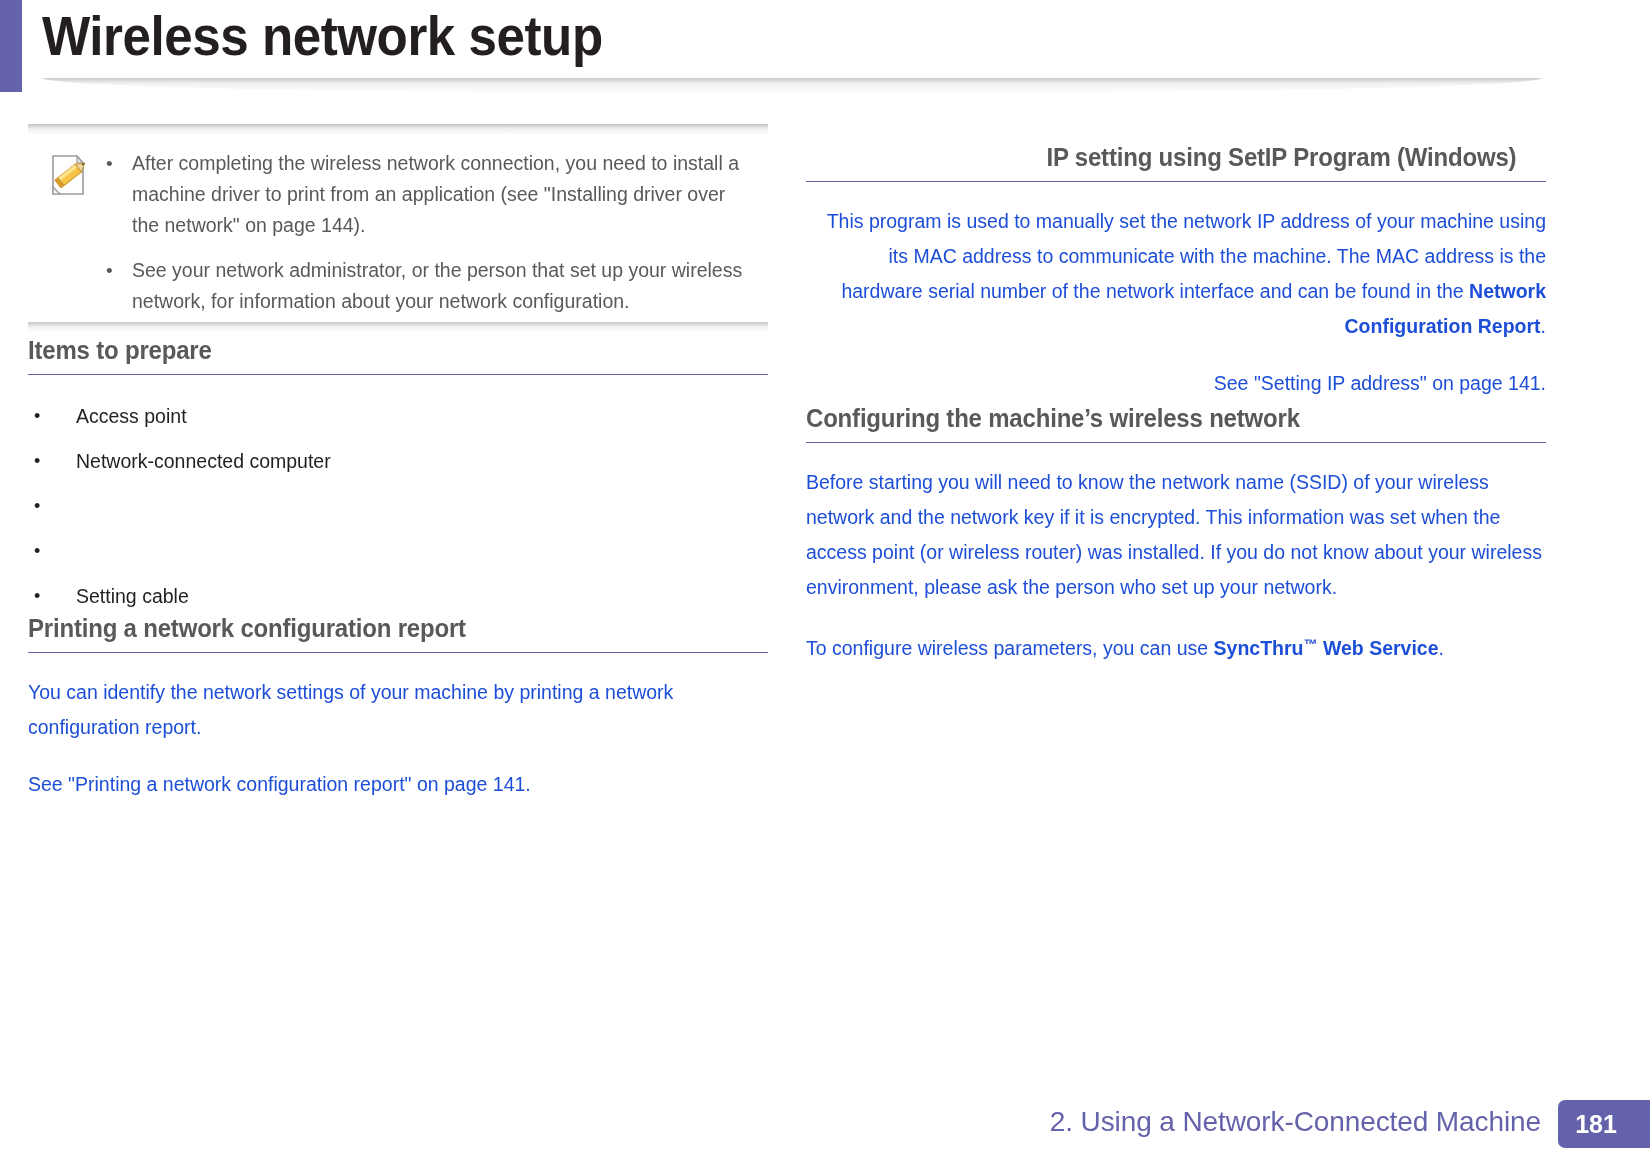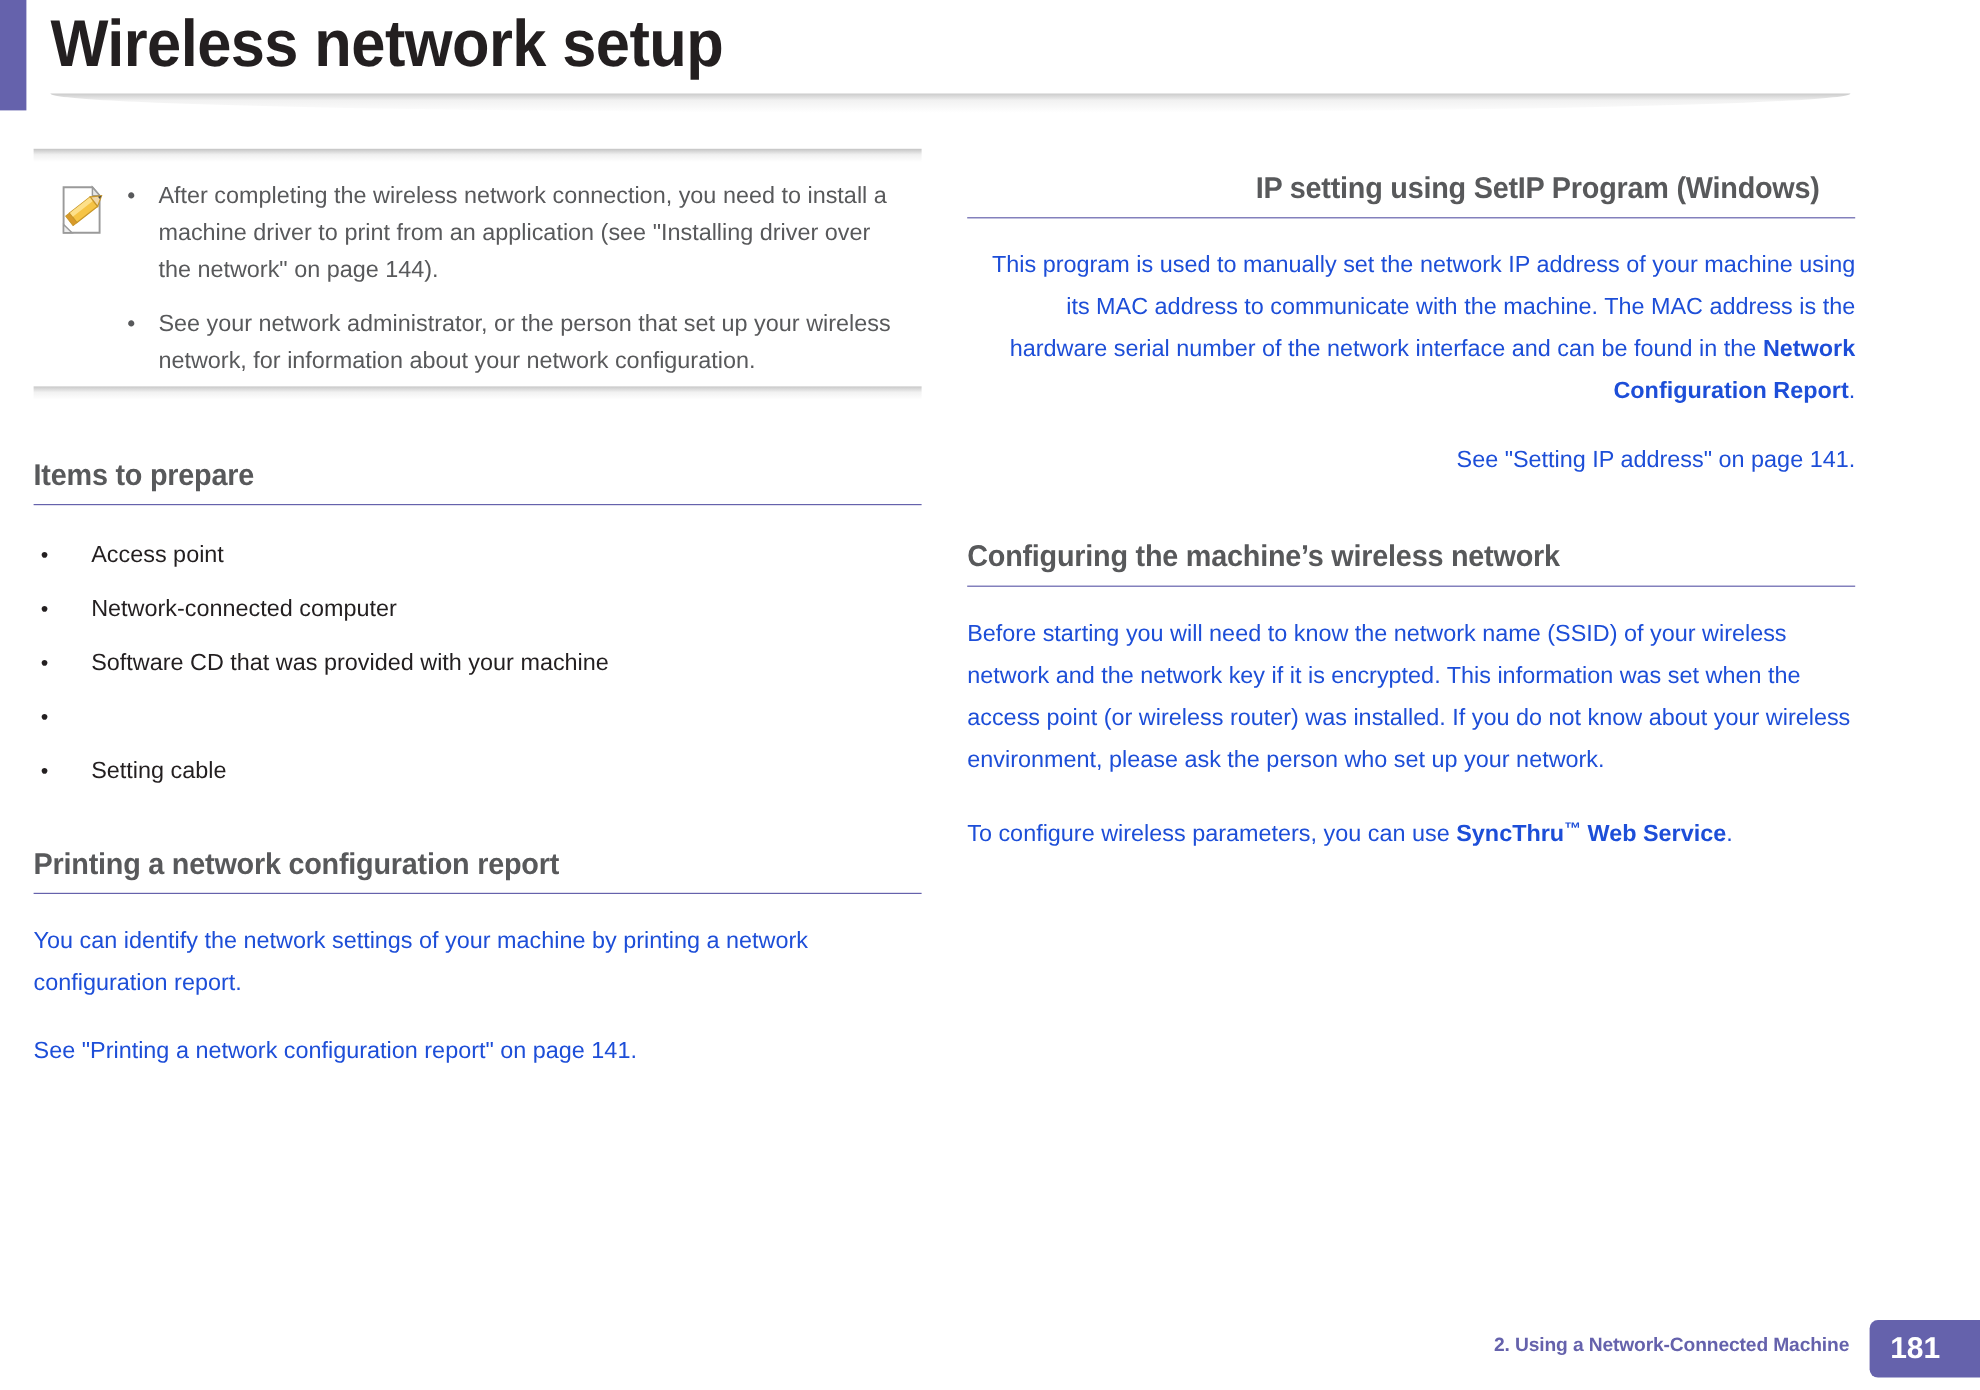--- a/index.html
+++ b/index.html
@@ -124,21 +124,21 @@
   .note-item:last-child { margin-bottom: 0; }
   .note-bullet {
     width: 26px;
     min-width: 26px;
     color: #58595b;
     font-size: 19px;
   }
   .note-text { flex: 1; }
 
   
-  .section { margin-top: 46px; }
+  .section { }
   .section-first { margin-top: 40px; text-align: right; }
   .section-head {
     font-size: 25px;
     font-weight: bold;
     color: #58595b;
     line-height: 34px;
     letter-spacing: -0.2px;
     transform: scaleX(0.96);
     transform-origin: left center;
     white-space: nowrap;
@@ -191,22 +191,22 @@
     width: 1650px;
   }
   .footer-inner {
     position: absolute;
     right: 0;
     top: 14px;
     display: flex;
     align-items: stretch;
   }
   .footer-chapter {
-    font-size: 16px;
-    font-weight: bold;
+    font-size: 28px;
+    font-weight: normal;
     color: #6562ac;
     line-height: 44px;
     padding-right: 17px;
     white-space: nowrap;
     letter-spacing: -0.1px;
   }
   .footer-page {
     background: #6562ac;
     color: #ffffff;
     font-size: 25px;
@@ -269,21 +269,20 @@
         <div class="bullet-row">
           <span class="bullet-dot">•</span>
           <span>Access point</span>
         </div>
         <div class="bullet-row">
           <span class="bullet-dot">•</span>
           <span>Network-connected computer</span>
         </div>
         <div class="bullet-row">
           <span class="bullet-dot">•</span>
-          <span>Software CD that was provided with your machine</span>
         </div>
         <div class="bullet-row">
           <span class="bullet-dot">•</span>
         </div>
         <div class="bullet-row">
           <span class="bullet-dot">•</span>
           <span>Setting cable</span>
         </div>
       </div>
     </div>

